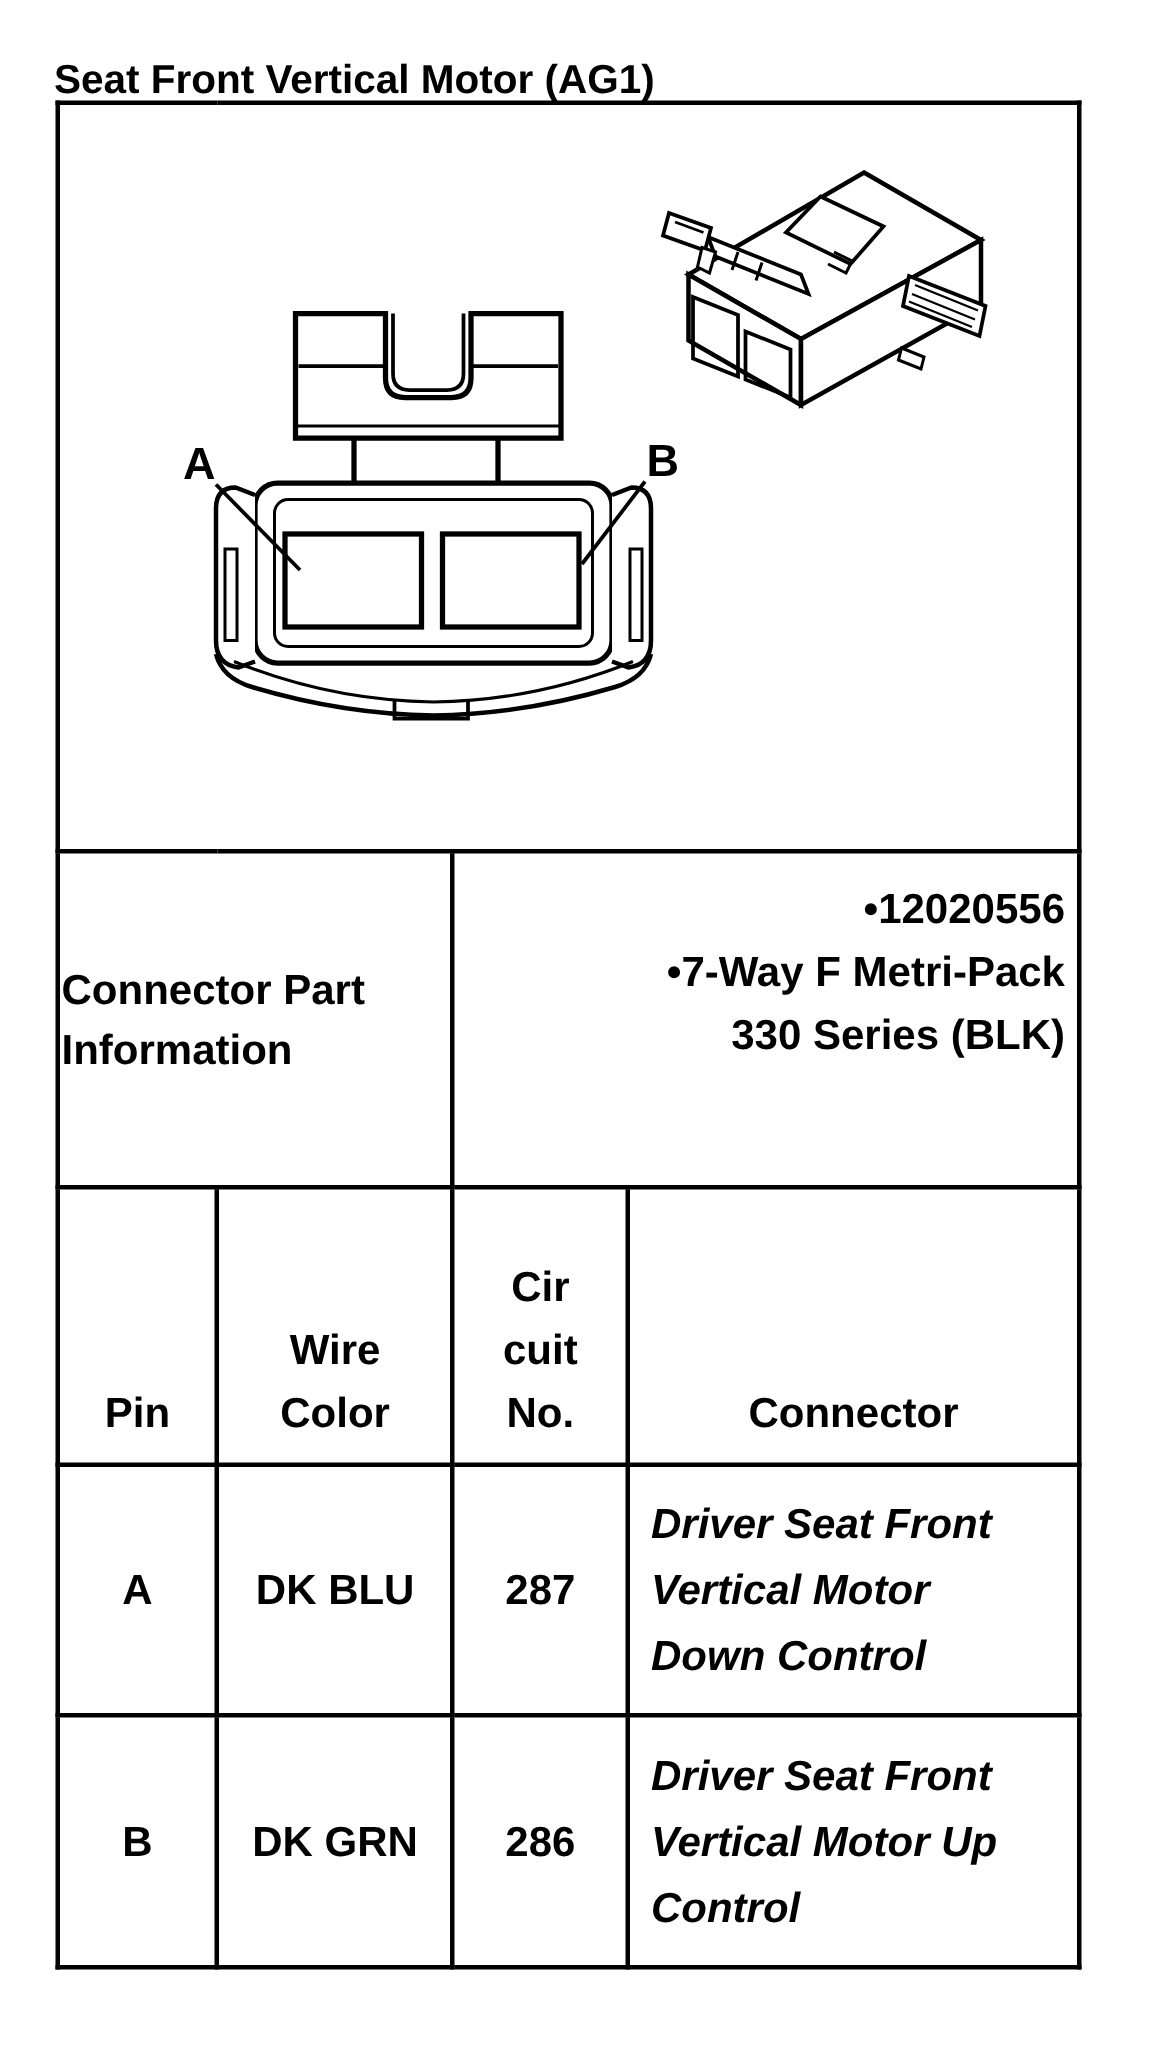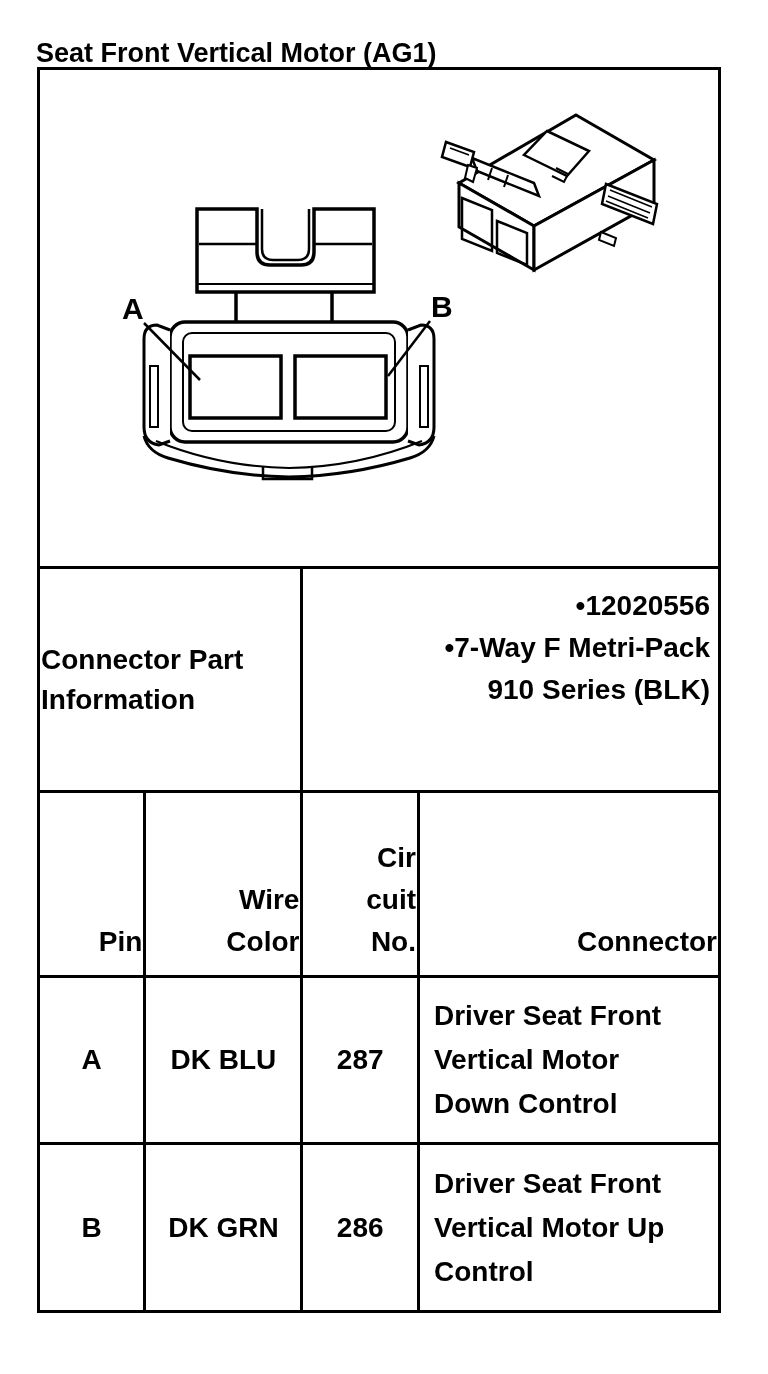--- a/index.html
+++ b/index.html
@@ -34,29 +34,30 @@
     white-space:pre-line;line-height:40px;
   }
   td.info-list{
     vertical-align:top;
     padding:16px 8px 0 18px;
     line-height:42px;
     text-align:right;
   }
   .bullet{display:inline-block;width:25px;}
   td.hdr{
-    vertical-align:bottom;text-align:right;
+    vertical-align:bottom;text-align:center;
     white-space:pre-line;line-height:42px;
     padding-bottom:12px;
   }
   td.pin-cell{text-align:center;vertical-align:middle;}
   td.func-cell{
     text-align:left;vertical-align:middle;
     white-space:pre-line;line-height:44px;
     padding-left:14px;
+    font-style:italic;
   }
   svg text{
     font-family:"Liberation Sans", sans-serif;
     font-weight:bold;font-size:30px;fill:#000;
   }
 </style>
 </head>
 <body>
 
 <div class="page">
@@ -134,21 +135,21 @@
         </svg>
       </td>
     </tr>
 
     <tr style="height:224px">
       <td class="info-label" colspan="2">Connector Part
 Information</td>
       <td class="info-list" colspan="2">
         <div><span class="bullet">•</span><span>12020556</span></div>
         <div><span class="bullet">•</span><span>7-Way F Metri-Pack</span></div>
-        <div>910 Series (BLK)</div>
+        <div>330 Series (BLK)</div>
       </td>
     </tr>
 
     <tr style="height:185px">
       <td class="hdr">Pin</td>
       <td class="hdr">Wire
 Color</td>
       <td class="hdr">Cir
 cuit
 No.</td>

